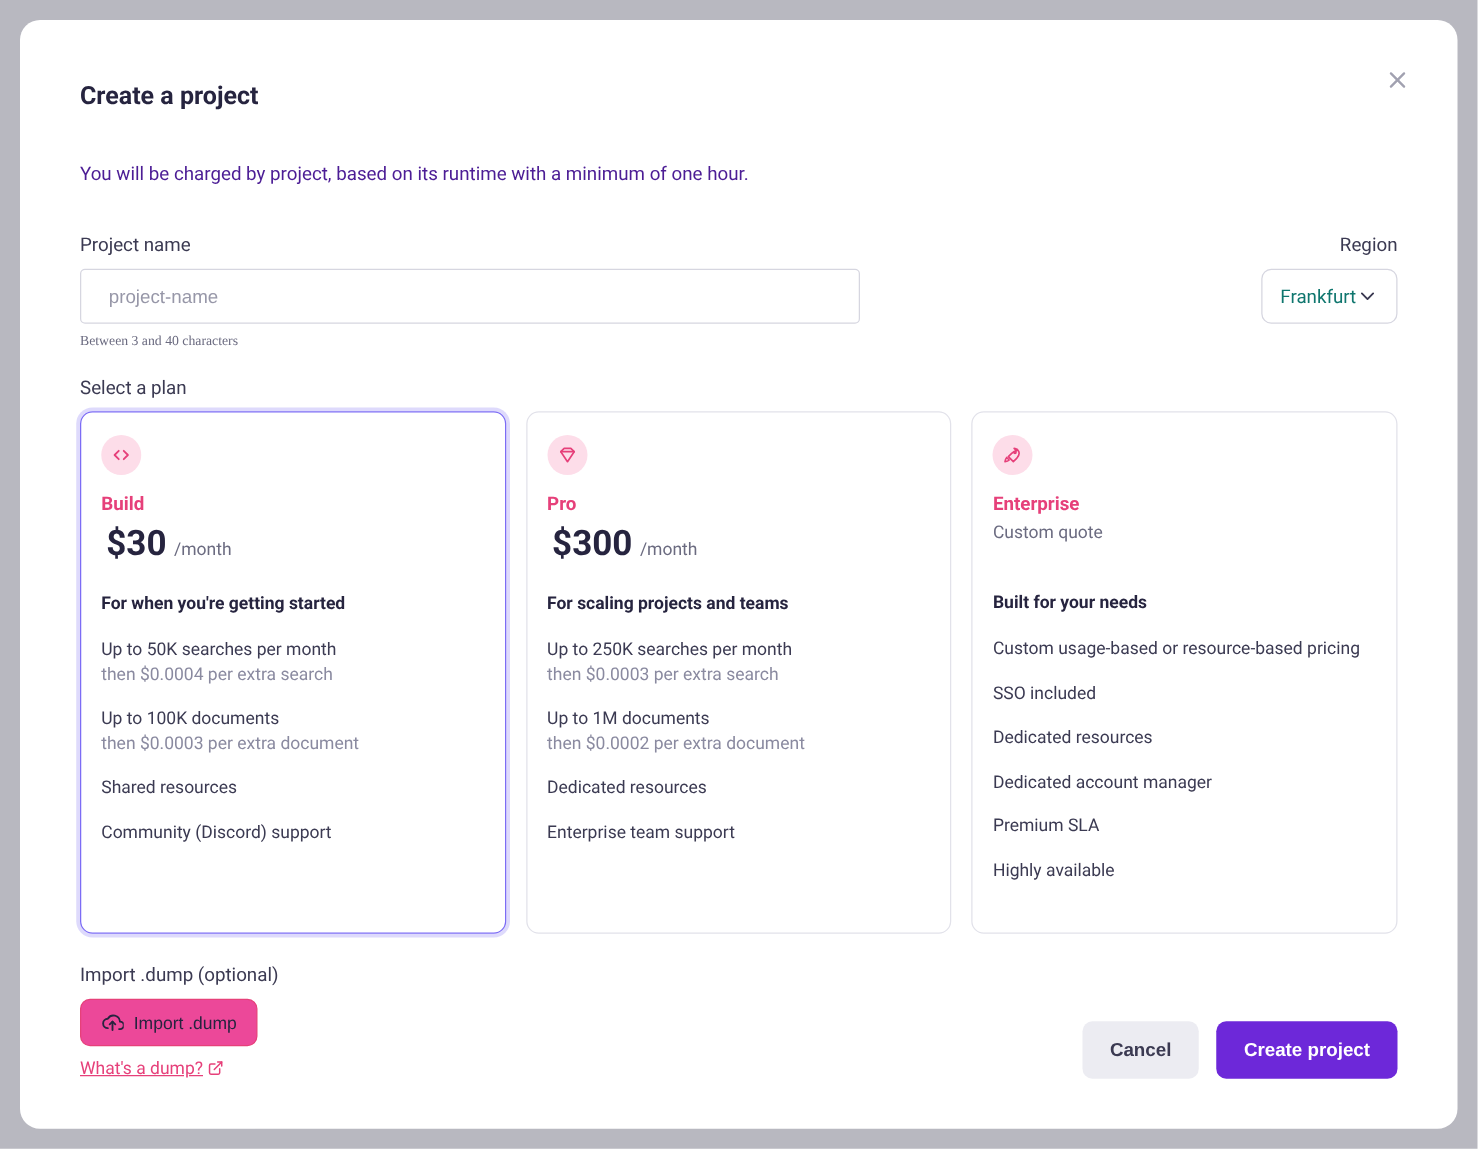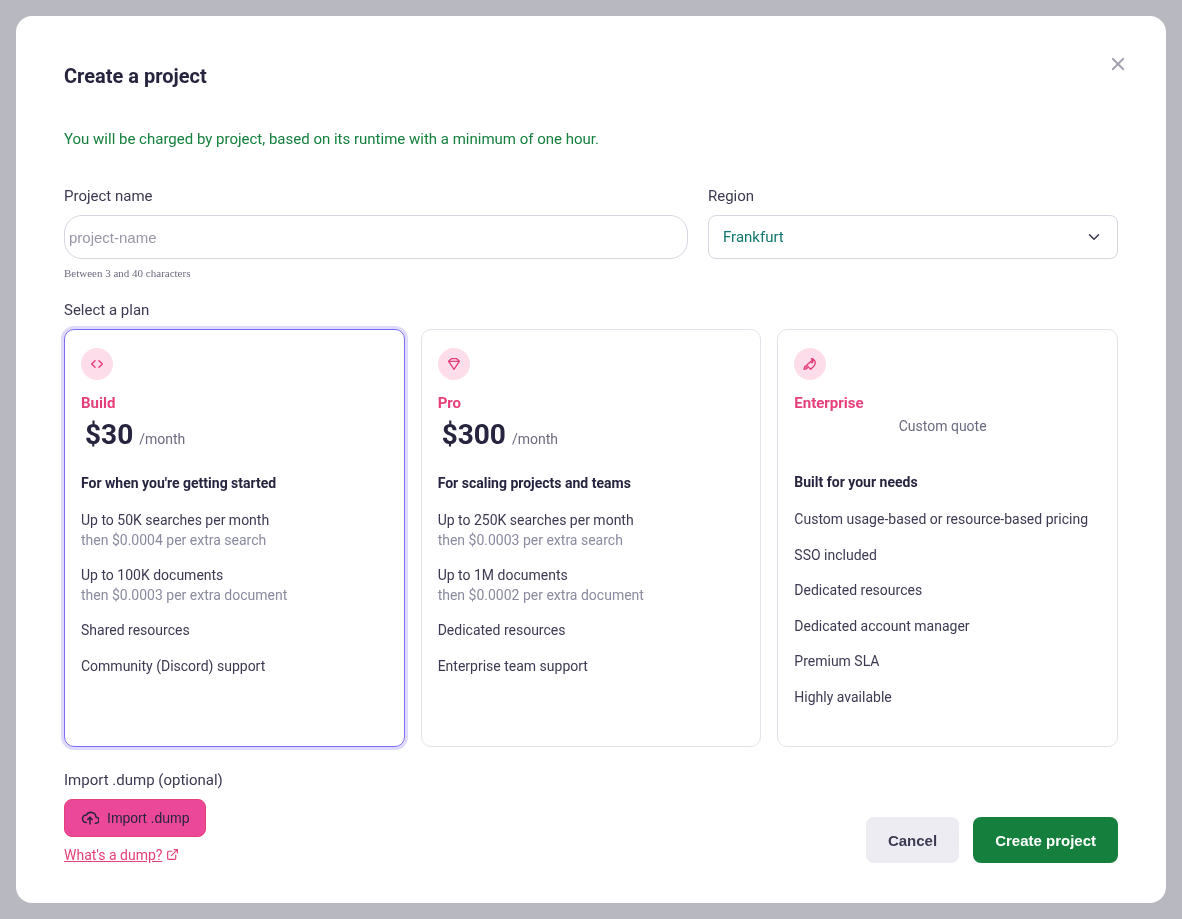--- a/index.html
+++ b/index.html
@@ -34,42 +34,42 @@
     justify-content: center;
   }
   .modal h1 {
     font-size: 20px;
     font-weight: 700;
     color: #26243f;
     margin-bottom: 42px;
   }
   .charge-note {
     font-size: 15px;
-    color: #15803d;
+    color: #4c1d95;
     margin-bottom: 26px;
   }
   .form-row {
     display: flex;
     gap: 20px;
     margin-bottom: 22px;
   }
   .form-group { display: flex; flex-direction: column; }
   .form-group.name { flex: 0 0 624px; }
-  .form-group.region { flex: 1; }
+  .form-group.region { flex: 1; align-items: flex-end; }
   .label {
     font-size: 15px;
     color: #3b3a52;
     margin-bottom: 10px;
     margin-top: 13px;
   }
   .text-input {
     height: 44px;
     border: 1px solid #d6d6e0;
-    border-radius: 18px;
-    padding: 0 4px;
+    border-radius: 4px;
+    padding: 0 22px;
     font-size: 15px;
     color: #3b3a52;
     outline: none;
   }
   .text-input::placeholder { color: #9797a8; }
   .helper {
     font-size: 11px;
     color: #6b6b80;
     margin-top: 8px;
     font-family: Liberation Serif, serif;
@@ -142,21 +142,20 @@
     color: #26243f;
   }
   .period {
     font-size: 14px;
     color: #6b6b80;
   }
   .custom-quote {
     font-size: 14px;
     color: #6b6b80;
     margin-bottom: 40px;
-    text-align: center;
   }
   .plan-headline {
     font-size: 14px;
     font-weight: 700;
     color: #26243f;
     margin-bottom: 20px;
   }
   .feature {
     font-size: 14px;
     color: #3b3a52;
@@ -214,21 +213,21 @@
     border: none;
     display: inline-flex;
     align-items: center;
     justify-content: center;
   }
   .btn.cancel {
     background: #ececf2;
     color: #3b3a52;
   }
   .btn.primary {
-    background: #15803d;
+    background: #6d28d9;
     color: #fff;
   }
 </style>
 </head>
 <body>
 
 <div class="modal">
 
   <div class="close-btn">
     <svg width="18" height="18" viewBox="0 0 24 24" fill="none" stroke="currentColor" stroke-width="2.5" stroke-linecap="round">

